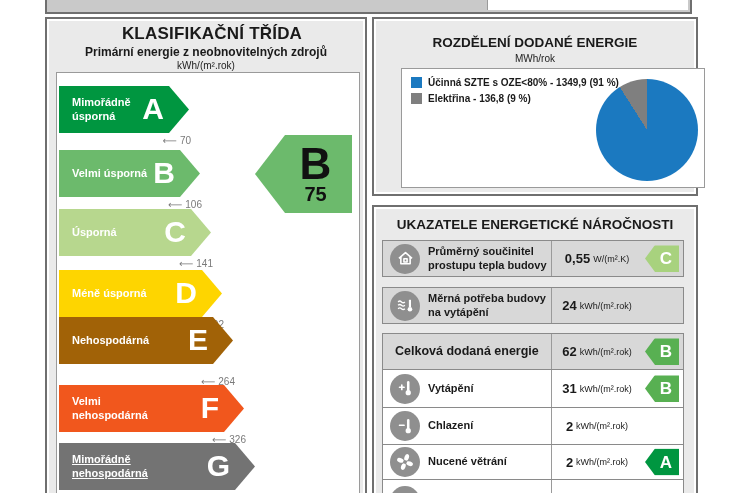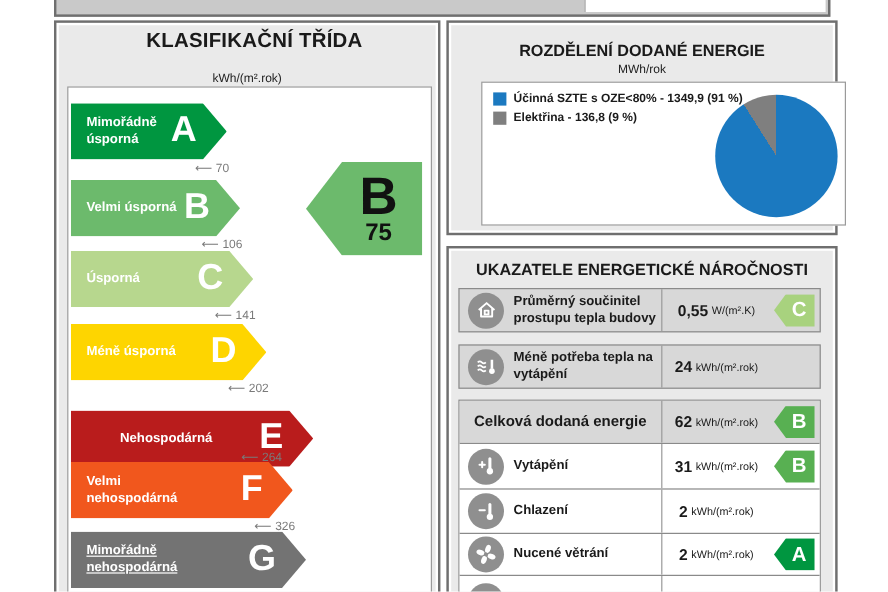--- a/index.html
+++ b/index.html
@@ -67,20 +67,21 @@
 </style>
 </head>
 <body>
 
 <div id="top-strip">
   <div class="ts-white"></div>
 </div>
 
 <div class="panel" id="left-panel" style="left:45px;top:17px;width:318px;height:520px;">
   <div class="ptitle t17" style="top:5px;">KLASIFIKAČNÍ TŘÍDA</div>
+  <div class="ptitle t12" style="top:26px;">Primární energie z neobnovitelných zdrojů</div>
   <div class="ptitle t10" style="top:41px;">kWh/(m².rok)</div>
 
   <div class="whitebox" id="scale-box" style="left:9px;top:53px;width:302px;height:470px;">
       <div class="arrow-row" style="left: 2px; top: 13px; width: 130px; height: 47px; background: rgb(0, 150, 64);">
         <span class="arrow-label">Mimořádně úsporná</span>
                    <span class="arrow-letter">A</span>
       </div>
       <div class="threshold" style="left: 2px; top: 62px; width: 132px;"><span class="glyph">⟵</span><span>70</span></div>
       <div class="arrow-row" style="left: 2px; top: 77px; width: 141px; height: 47px; background: rgb(108, 186, 108);">
         <span class="arrow-label">Velmi úsporná</span>
@@ -90,21 +91,21 @@
       <div class="arrow-row" style="left: 2px; top: 136px; width: 152px; height: 47px; background: rgb(183, 215, 142);">
         <span class="arrow-label">Úsporná</span>
                    <span class="arrow-letter">C</span>
       </div>
       <div class="threshold" style="left: 2px; top: 185px; width: 154px;"><span class="glyph">⟵</span><span>141</span></div>
       <div class="arrow-row" style="left: 2px; top: 197px; width: 163px; height: 47px; background: rgb(254, 213, 0);">
         <span class="arrow-label">Méně úsporná</span>
                    <span class="arrow-letter">D</span>
       </div>
       <div class="threshold" style="left: 2px; top: 246px; width: 165px;"><span class="glyph">⟵</span><span>202</span></div>
-      <div class="arrow-row" style="left: 2px; top: 269px; width: 174px; height: 47px; background: #b91c1c; padding-left: 28px;">
+      <div class="arrow-row" style="left: 2px; top: 244px; width: 174px; height: 47px; background: #a16207;">
         <span class="arrow-label">Nehospodárná</span>
                    <span class="arrow-letter">E</span>
       </div>
       <div class="threshold" style="left: 2px; top: 303px; width: 176px;"><span class="glyph">⟵</span><span>264</span></div>
       <div class="arrow-row" style="left: 2px; top: 312px; width: 185px; height: 47px; background: rgb(241, 87, 29);">
         <span class="arrow-label">Velmi nehospodárná</span>
                    <span class="arrow-letter">F</span>
       </div>
       <div class="threshold" style="left: 2px; top: 361px; width: 187px;"><span class="glyph">⟵</span><span>326</span></div>
       <div class="arrow-row" style="left: 2px; top: 370px; width: 196px; height: 47px; background: #737373; text-decoration: underline;">
@@ -163,21 +164,21 @@
           <svg width="19" height="19" viewBox="0 0 18 18">
             <g fill="none" stroke="#fff" stroke-width="1.3">
               <path d="M2 5.6 q1.6-1.6 3.2 0 t3.2 0"></path>
               <path d="M2 8.8 q1.6-1.6 3.2 0 t3.2 0"></path>
               <path d="M2 12 q1.6-1.6 3.2 0 t3.2 0"></path>
               <line x1="13.2" y1="3.6" x2="13.2" y2="10.6" stroke-width="2"></line>
             </g>
             <circle cx="13.2" cy="12.6" r="2.2" fill="#fff"></circle>
           </svg>
         </span>
-        <span class="ind-label">Méně potřeba tepla na vytápění</span>
+        <span class="ind-label">Měrná potřeba budovy na vytápění</span>
         <span class="ind-val">
                 <span class="val-num">24</span>
                 <span class="val-unit">kWh/(m².rok)</span>
               </span>
         <span class="badge-zone"></span>
       </div>
       <div class="ind-box">
         <div class="ind-row shaded" style="height: 35px;">
           <span class="ind-label emph">Celková dodaná energie</span>
           <span class="ind-val">

